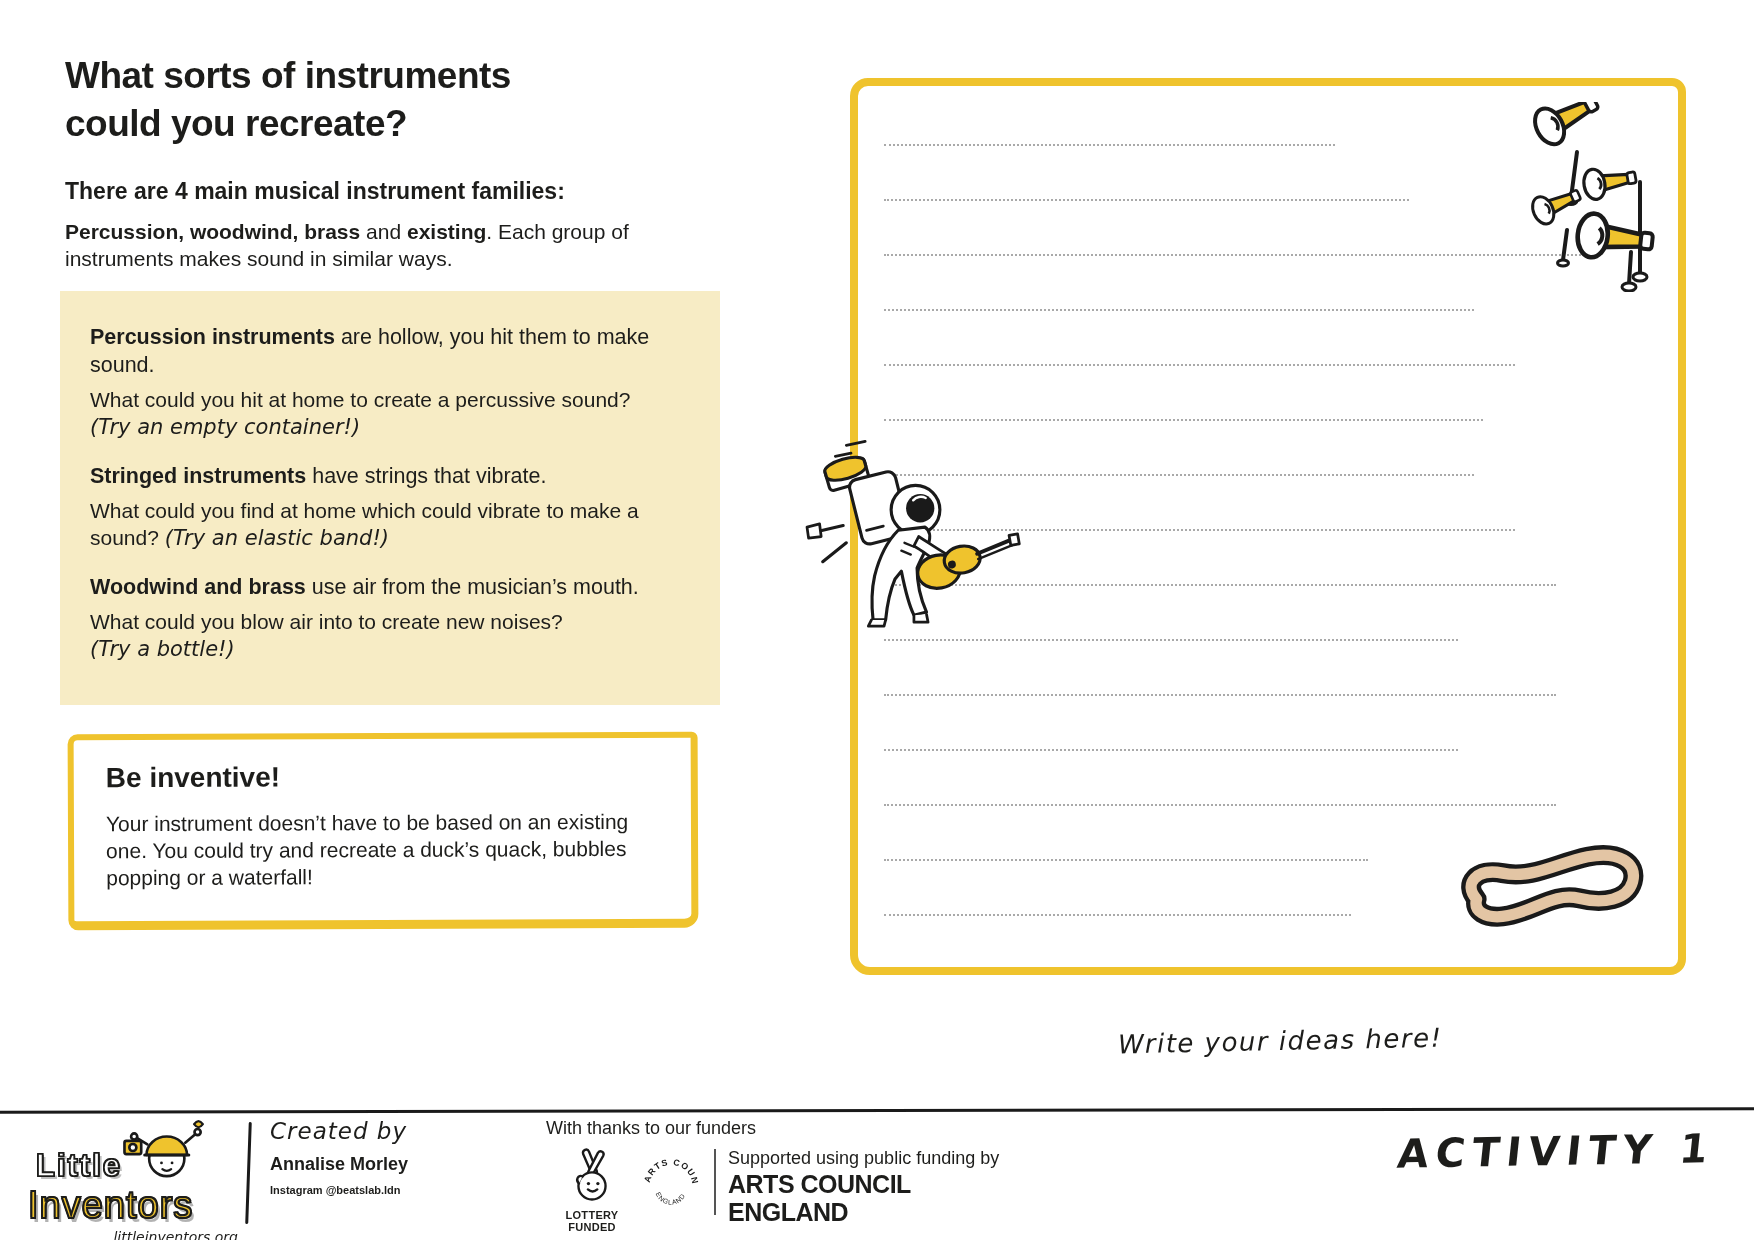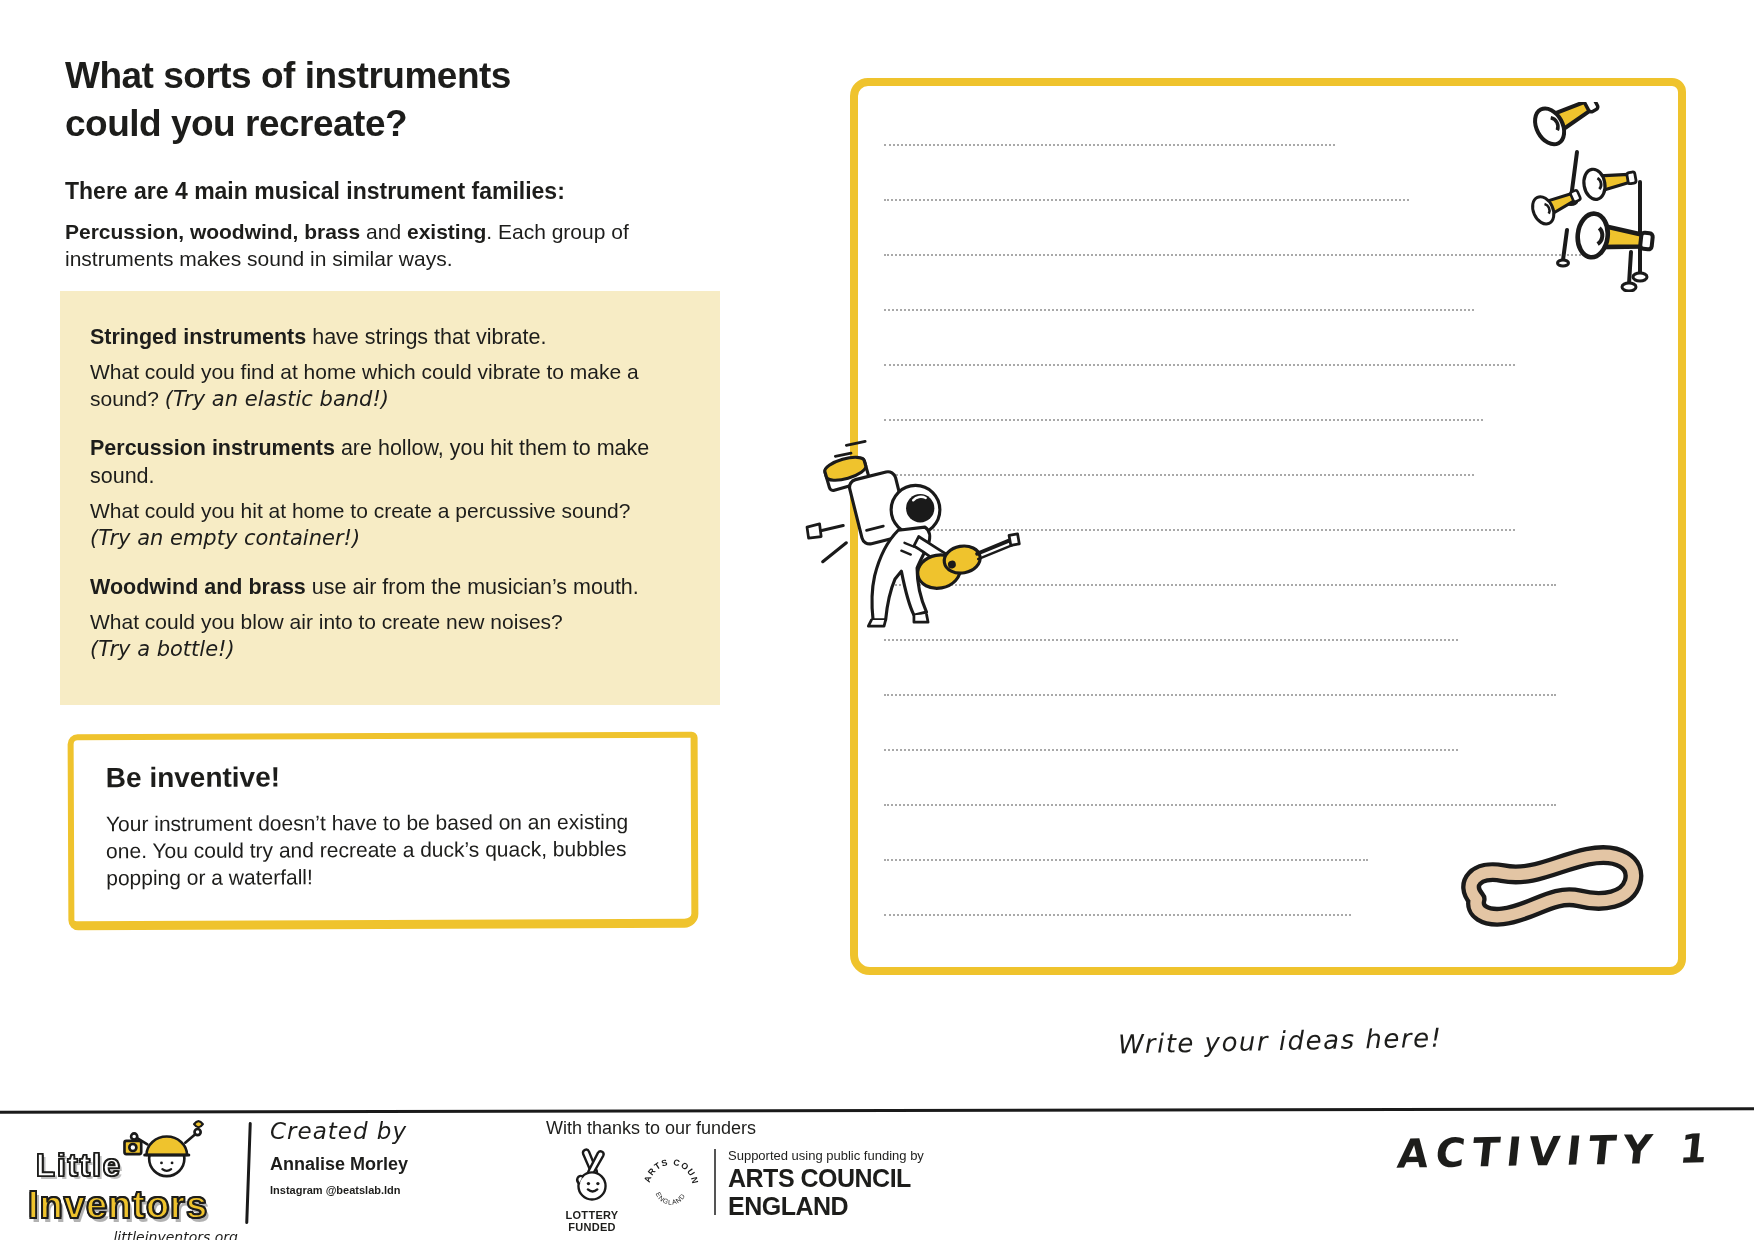--- a/index.html
+++ b/index.html
@@ -62,39 +62,39 @@
   .vdivider{left:247px;top:1122px;width:3px;height:102px;background:#1a1a1a;transform:rotate(2deg);border-radius:2px;}
 
   .logo-block{left:28px;top:1118px;width:210px;}
   .logo-row{display:flex;align-items:center;}
   .logo-word1{
     font-size:31px;font-weight:700;color:#fff;letter-spacing:2px;margin:22px 0 0 8px;
     -webkit-text-stroke:1.6px #1d1d1b;
     text-shadow:-1px -1px 0 #1d1d1b,1px -1px 0 #1d1d1b,-1px 1px 0 #1d1d1b,1px 1px 0 #1d1d1b,3px 3px 0 rgba(0,0,0,0.25);
   }
   .logo-word2{
-    font-size:38px;font-weight:700;color:var(--yellow);letter-spacing:1px;margin-top:-8px;
+    font-size:38px;font-weight:400;color:var(--yellow);letter-spacing:1px;margin-top:-8px;
     -webkit-text-stroke:1.8px #1d1d1b;
     text-shadow:-1px -1px 0 #1d1d1b,1px -1px 0 #1d1d1b,-1px 1px 0 #1d1d1b,1px 1px 0 #1d1d1b,3px 4px 0 rgba(0,0,0,0.3);
   }
   .logo-url{font-family:"DejaVu Sans",sans-serif;font-style:italic;font-size:14px;text-align:right;margin-top:2px;}
 
   .created-block{left:270px;top:1118px;}
   .created-label{font-family:"DejaVu Sans",sans-serif;font-style:italic;font-size:23px;letter-spacing:1px;}
   .created-name{font-size:18px;font-weight:700;margin-top:10px;}
   .created-handle{font-size:11px;font-weight:700;margin-top:9px;}
 
   .funders-block{left:546px;top:1118px;}
   .funders-heading{font-size:18px;font-weight:400;}
   .funders-row{display:flex;align-items:flex-start;margin-top:8px;}
   .lottery{width:92px;text-align:center;}
   .lottery-label{font-size:11px;font-weight:700;letter-spacing:0.3px;margin-top:2px;}
   .stamp{margin:2px 0 0 2px;}
   .funders-vline{width:2px;height:66px;background:#555;margin:2px 12px 0 12px;}
-  .supported-line{font-size:13px;margin-top:1px;}
+  .supported-line{font-size:18px;margin-top:1px;}
   .arts-line{font-size:25px;font-weight:700;line-height:25px;letter-spacing:-0.5px;margin-top:3px;}
 
   .activity{
     left:1398px;top:1128px;font-size:40px;font-weight:600;letter-spacing:7px;
     font-family:"DejaVu Sans",sans-serif;
     transform:skewX(-7deg) rotate(-1deg);
   }
 </style>
 </head>
 <body>
@@ -104,28 +104,28 @@
   <div>could you recreate?</div>
 </div>
 
 <div class="abs subtitle">There are 4 main musical instrument families:</div>
 
 <div class="abs intro-body"><b>Percussion, woodwind, brass</b><span> and </span><b>existing</b><span>. Each group of instruments makes sound in similar ways.</span></div>
 
 <div class="abs families-panel">
 
   <div class="family-item">
-    <p class="family-lead"><b>Stringed instruments</b><span> have strings that vibrate.</span></p>
-    <p class="family-q"><span>What could you find at home which could vibrate to make a sound? </span><span class="tip">(Try an elastic band!)</span></p>
-  </div>
-
-  <div class="family-item">
     <p class="family-lead"><b>Percussion instruments</b><span> are hollow, you hit them to make sound.</span></p>
     <p class="family-q"><span>What could you hit at home to create a percussive sound?</span><br>
       <span class="tip">(Try an empty container!)</span></p>
+  </div>
+
+  <div class="family-item">
+    <p class="family-lead"><b>Stringed instruments</b><span> have strings that vibrate.</span></p>
+    <p class="family-q"><span>What could you find at home which could vibrate to make a sound? </span><span class="tip">(Try an elastic band!)</span></p>
   </div>
 
   <div class="family-item">
     <p class="family-lead"><b>Woodwind and brass</b><span> use air from the musician’s mouth.</span></p>
     <p class="family-q"><span>What could you blow air into to create new noises?</span><br>
       <span class="tip">(Try a bottle!)</span></p>
   </div>
 
 </div>
 

